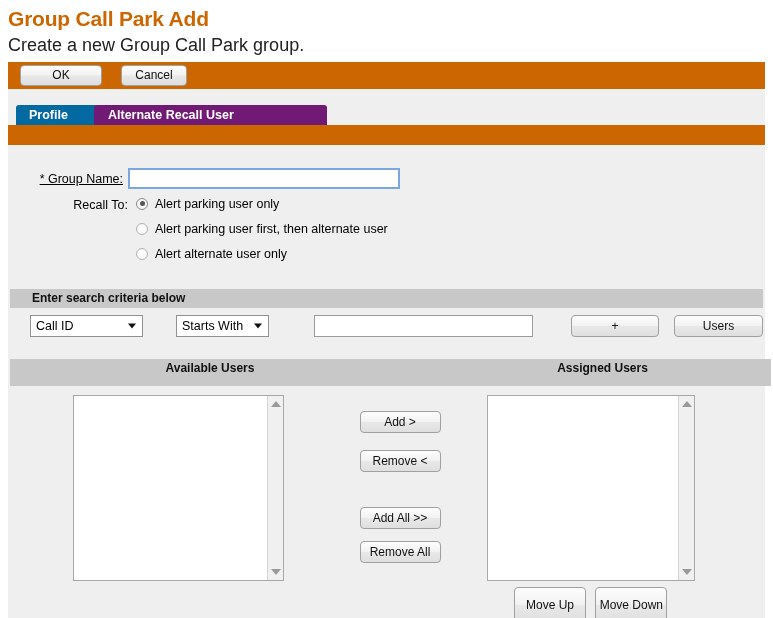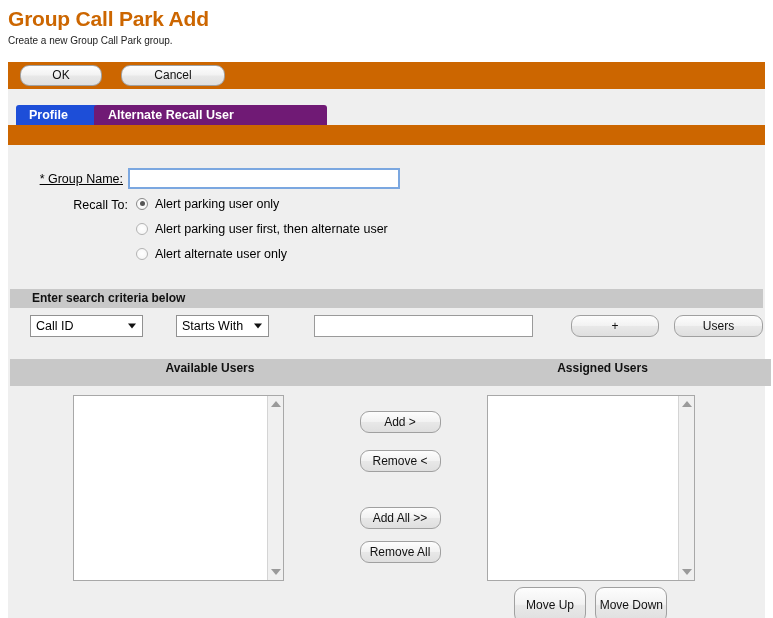--- a/index.html
+++ b/index.html
@@ -20,21 +20,21 @@
   
   #page-title {
     color: #cc6600;
     font-size: 21px;
     font-weight: bold;
     padding: 7px 0 0 8px;
     line-height: 24px;
     letter-spacing: -0.2px;
   }
   #page-subtitle {
-    font-size: 10px;
+    font-size: 18px;
     color: #222;
     padding: 4px 0 0 8px;
   }
 
   
   #action-bar {
     position: absolute;
     left: 8px;
     top: 62px;
     width: 757px;
@@ -42,30 +42,30 @@
     background: #cc6600;
     display: flex;
     align-items: center;
   }
   .btn {
     font-family: "Liberation Sans", sans-serif;
     font-size: 12px;
     color: #111;
     background: linear-gradient(to bottom, #fdfdfd 0%, #f2f2f2 48%, #e8e8e8 52%, #dfdfdf 100%);
     border: 1px solid #a0a0a0;
-    border-radius: 9px;
+    border-radius: 4px;
     text-align: center;
     cursor: default;
     padding: 0;
     line-height: 19px;
     height: 21px;
     box-sizing: border-box;
   }
   #ok-button   { width: 82px; margin-left: 12px; }
-  #cancel-button { width: 104px; margin-left: 19px; }
+  #cancel-button { width: 66px; margin-left: 19px; }
 
   
   #tab-strip {
     position: absolute;
     left: 8px;
     top: 89px;
     width: 757px;
     height: 56px;
     background: #efefef;
   }
@@ -85,21 +85,21 @@
     font-weight: bold;
     color: #ffffff;
     line-height: 20px;
     box-sizing: border-box;
     border-radius: 3px 3px 0 0;
     padding: 0 12px;
     white-space: nowrap;
   }
   #tab-profile {
     left: 8px;
-    background: #1d4ed8;
+    background: #0369a1;
     padding-left: 13px;
     padding-right: 30px;
   }
   #tab-alternate-recall-user {
     left: 86px;
     background: #701a75;
     padding-left: 14px;
     padding-right: 93px;
   }
 

